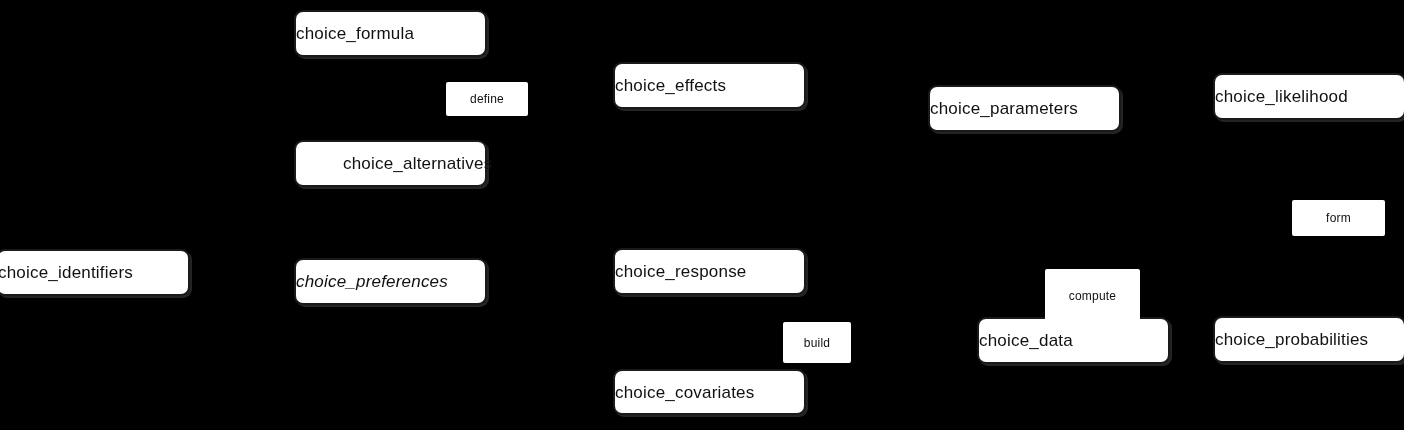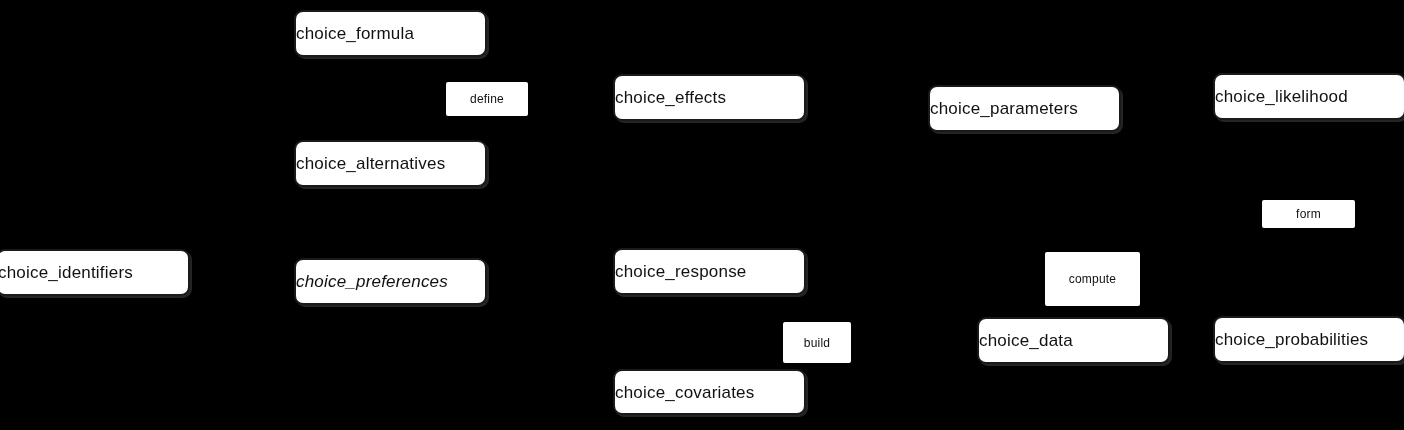--- a/index.html
+++ b/index.html
@@ -90,33 +90,33 @@
     <path d="M 806 272 C 870 272 880 340 933 340"></path>
     <path d="M 806 407 C 870 407 880 340 933 340"></path>
     <path d="M 1126 340 C 1170 340 1180 120 1213 120"></path>
     <path d="M 1126 340 L 1213 339"></path>
   </svg>
 
   <div class="node" style="left:294px; top:10px; width:193px; height:47px;">
     <span class="node-label">choice_formula</span>
   </div>
 
-  <div class="node" style="left:613px; top:74px; width:193px; height:47px;">
+  <div class="node" style="left:613px; top:62px; width:193px; height:47px;">
     <span class="node-label">choice_effects</span>
   </div>
 
   <div class="node" style="left:928px; top:73px; width:193px; height:47px;margin-top:12px;">
     <span class="node-label">choice_parameters</span>
   </div>
 
   <div class="node" style="left:1213px; top:73px; width:193px; height:47px;">
     <span class="node-label">choice_likelihood</span>
   </div>
 
-  <div class="node" style="left:294px; top:140px; width:193px; height:47px;">
+  <div class="node" style="left:294px; top:140px; width:193px; height:47px;padding-left:47px;">
     <span class="node-label">choice_alternatives</span>
   </div>
 
   <div class="node" style="left:-4px; top:249px; width:194px; height:47px;">
     <span class="node-label">choice_identifiers</span>
   </div>
 
   <div class="node" style="left:294px; top:258px; width:193px; height:47px;font-style:italic;">
     <span class="node-label">choice_preferences</span>
   </div>
@@ -134,25 +134,25 @@
   </div>
 
   <div class="node" style="left:613px; top:369px; width:193px; height:46px;">
     <span class="node-label">choice_covariates</span>
   </div>
 
   <div class="edge-label" style="left:446px; top:82px; width:82px; height:34px;">
     <span class="edge-label-text">define</span>
   </div>
 
-  <div class="edge-label" style="left:1262px; top:200px; width:93px; height:28px;text-align:right;">
+  <div class="edge-label" style="left:1292px; top:200px; width:93px; height:36px;text-align:right;">
     <span class="edge-label-text">form</span>
   </div>
 
-  <div class="edge-label" style="left:1045px; top:252px; width:95px; height:54px;">
+  <div class="edge-label" style="left:1045px; top:269px; width:95px; height:54px;">
     <span class="edge-label-text">compute</span>
   </div>
 
   <div class="edge-label" style="left:783px; top:322px; width:68px; height:41px;">
     <span class="edge-label-text">build</span>
   </div>
 
 </div>
 
 </body></html>

